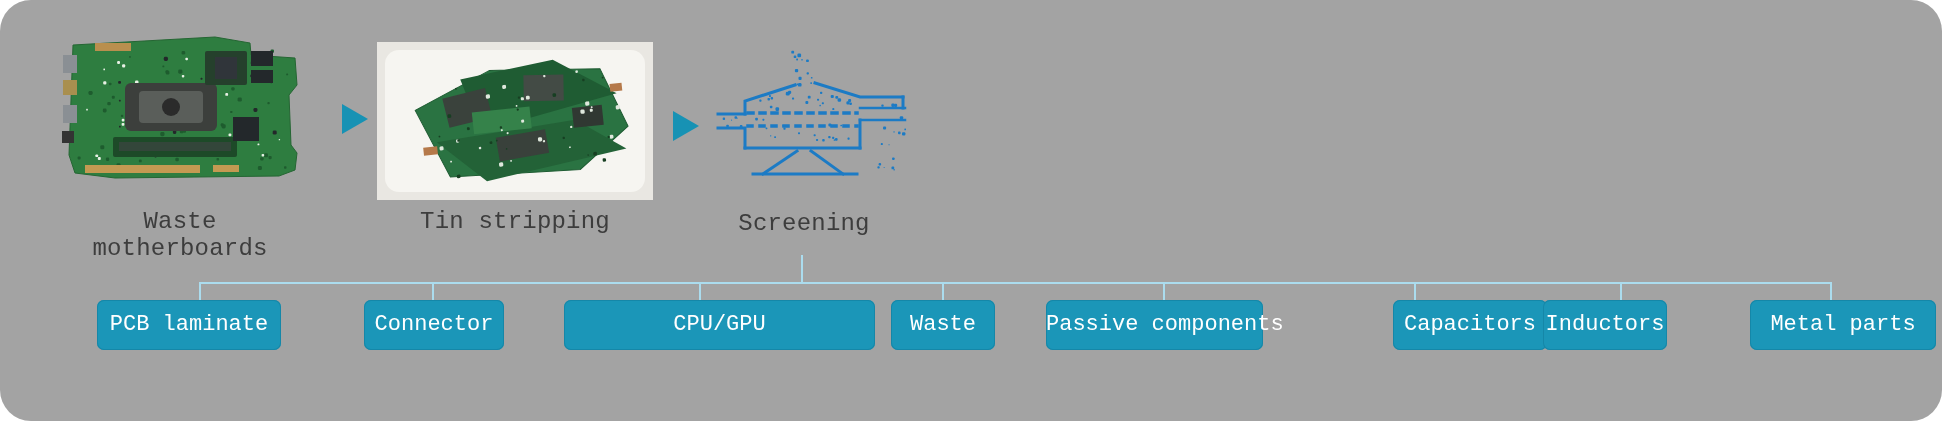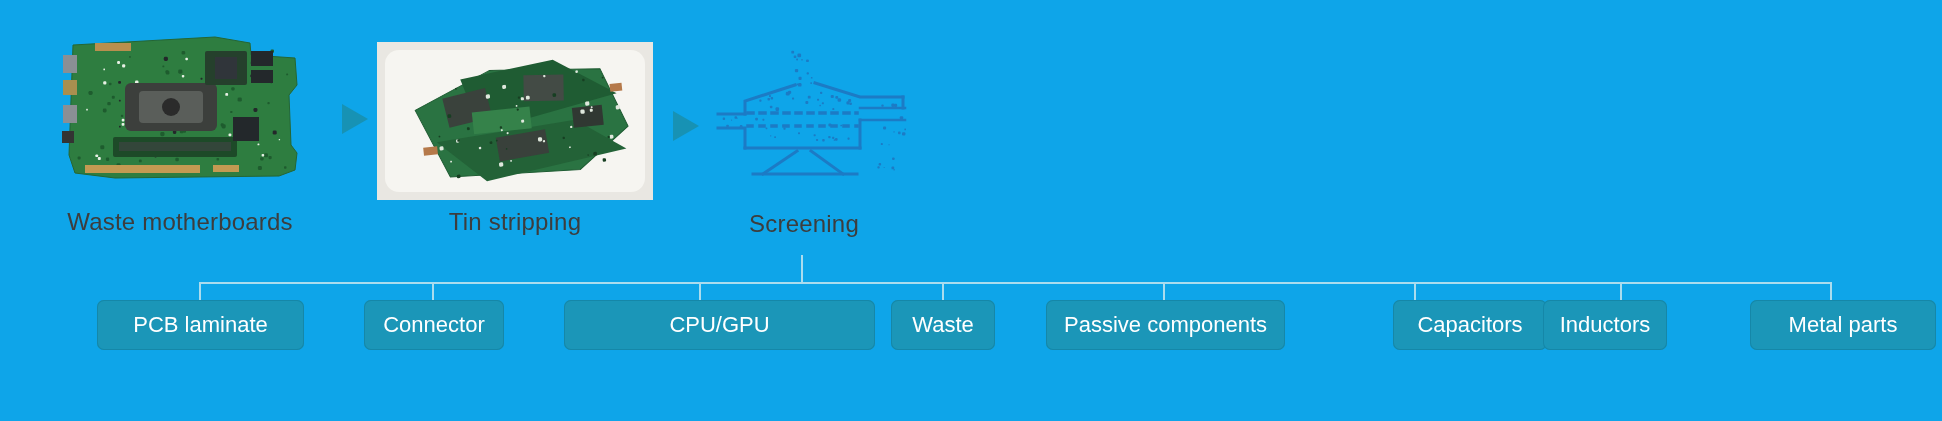--- a/index.html
+++ b/index.html
@@ -1,17 +1,17 @@
 <!DOCTYPE html>
 <html><head>
 <meta charset="utf-8">
 <style>
   html,body{margin:0;padding:0;background:#fff;}
-  .canvas{position:relative;width:1942px;height:421px;background:#0ea5e9;overflow:hidden;
-          font-family:Liberation Sans, sans-serif;}
+  .canvas{position:relative;width:1942px;height:421px;background:#a3a3a3;overflow:hidden;
+          font-family:Liberation Mono, monospace;border-radius:31px;}
   .photo{position:absolute;}
   .step-label{position:absolute;font-size:24px;color:#3d3d3d;text-align:center;letter-spacing:.2px;}
   .flow-arrow{position:absolute;width:0;height:0;border-top:15px solid transparent;
               border-bottom:15px solid transparent;border-left:26px solid #1792b4;}
   .hline{position:absolute;height:2px;background:#abdcee;}
   .vline{position:absolute;width:2px;background:#abdcee;}
   .obox{position:absolute;top:300px;height:50px;background:#1b96b8;border-radius:7px;
         color:#ffffff;font-size:22px;text-align:center;line-height:50px;
         box-shadow:inset 0 0 0 1px #1587a8;white-space:nowrap;}
   svg{display:block;}
@@ -352,22 +352,22 @@
   <div class="hline" style="left:200px;top:282px;width:1631px;"></div>
   <div class="vline" style="left:199px;top:282px;height:18px;"></div>
   <div class="vline" style="left:432px;top:282px;height:18px;"></div>
   <div class="vline" style="left:699px;top:282px;height:18px;"></div>
   <div class="vline" style="left:942px;top:282px;height:18px;"></div>
   <div class="vline" style="left:1163px;top:282px;height:18px;"></div>
   <div class="vline" style="left:1414px;top:282px;height:18px;"></div>
   <div class="vline" style="left:1620px;top:282px;height:18px;"></div>
   <div class="vline" style="left:1830px;top:282px;height:18px;"></div>
 
-  <div class="obox" style="left:97px;width:207px;">PCB laminate</div>
+  <div class="obox" style="left:97px;width:184px;">PCB laminate</div>
   <div class="obox" style="left:364px;width:140px;">Connector</div>
   <div class="obox" style="left:564px;width:311px;">CPU/GPU</div>
   <div class="obox" style="left:891px;width:104px;">Waste</div>
-  <div class="obox" style="left:1046px;width:239px;">Passive components</div>
+  <div class="obox" style="left:1046px;width:217px;">Passive components</div>
   <div class="obox" style="left:1386px;width:154px;margin-left:7px;">Capacitors</div>
   <div class="obox" style="left:1543px;width:124px;">Inductors</div>
   <div class="obox" style="left:1750px;width:186px;">Metal parts</div>
 
 </div>
 
 </body></html>

